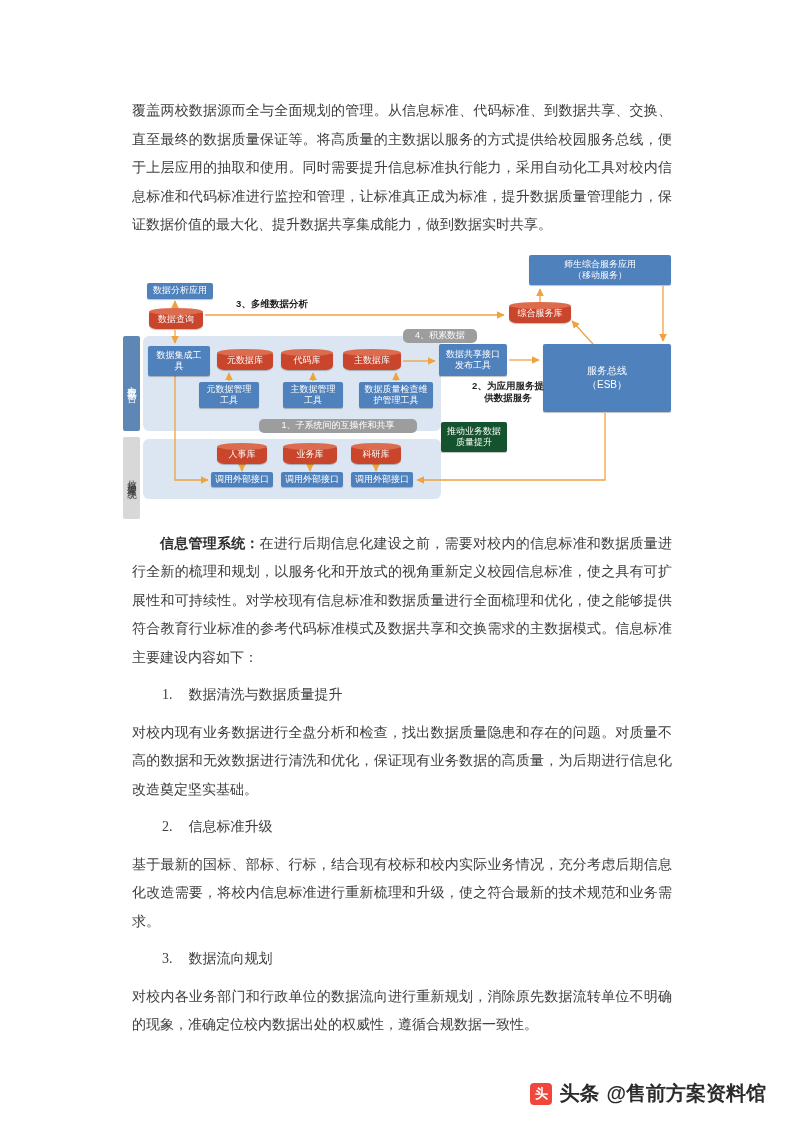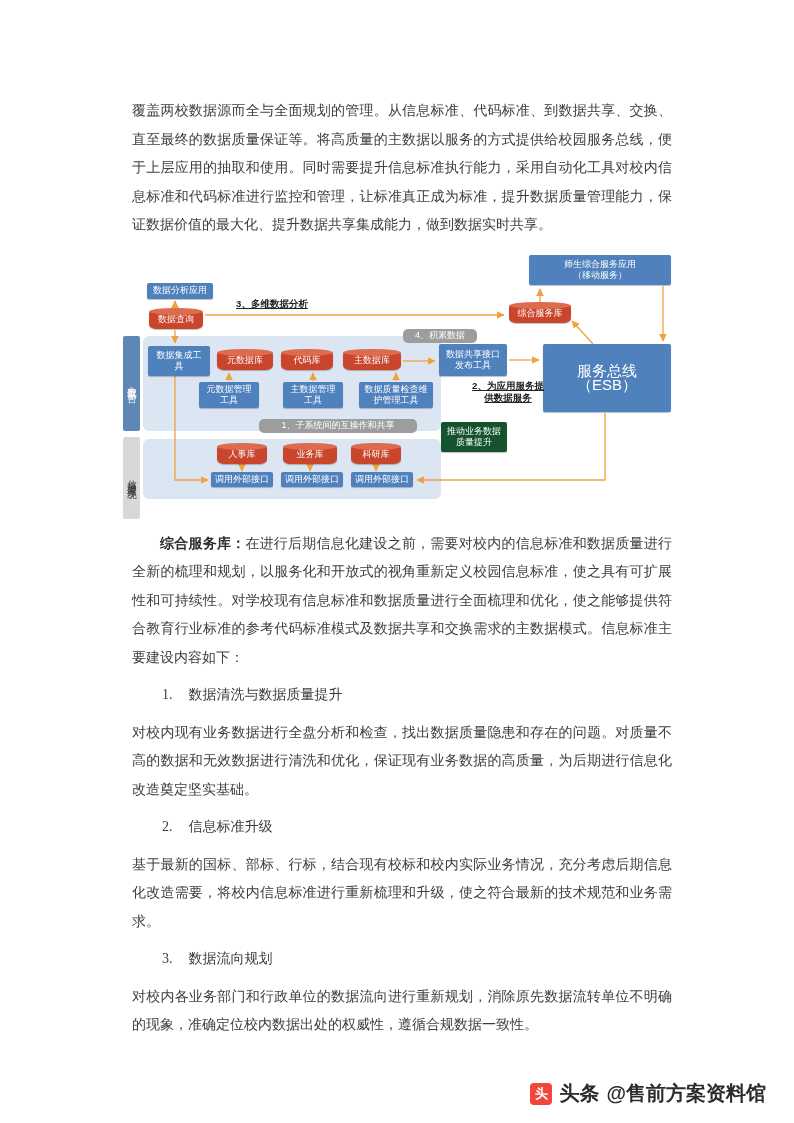--- a/index.html
+++ b/index.html
@@ -28,39 +28,39 @@
     font-family:"Liberation Sans","DejaVu Sans",sans-serif;
   }
   .panel { position:absolute; background:#dce6f2; border-radius:6px; z-index:0; }
   .arrows { position:absolute; left:0; top:0; z-index:1; pointer-events:none; }
   .bbox {
     position:absolute; background:#4f81bd; color:#fff; font-size:9px; line-height:11px;
     display:flex; flex-direction:column; align-items:center; justify-content:center;
     text-align:center; border-radius:2px; box-sizing:border-box; padding:1px 4px; z-index:2;
     box-shadow:0 1px 1px rgba(0,0,0,.25);
   }
-  .esb { font-size:15px; line-height:14px; }
+  .esb { font-size:10px; line-height:14px; }
   .cyl {
     position:absolute; background:#c9452c; color:#fff; font-size:9px;
     display:flex; align-items:center; justify-content:center; z-index:2;
     border-radius:3px 3px 7px 7px / 3px 3px 5px 5px;
     box-shadow:0 1px 1px rgba(0,0,0,.25);
   }
   .cyl::before {
     content:""; position:absolute; left:0; right:0; top:-3px; height:7px;
     background:#dd6b4d; border-radius:50%;
   }
   .cyl span { position:relative; z-index:1; }
   .glabel {
     position:absolute; background:#9d9d9d; color:#fff; font-size:9px; line-height:1;
     display:flex; align-items:center; justify-content:center; z-index:2; border-radius:5px;margin-left:48px;
   }
   .flabel {
     position:absolute; font-weight:bold; color:#222; font-size:9.5px;
-    line-height:12px; z-index:2; text-align:center;text-decoration:underline;
+    line-height:12px; z-index:2; text-align:center;
   }
   .orange-box {
     position:absolute; background:#14532d; color:#fff; font-size:9px; line-height:11px;
     display:flex; align-items:center; justify-content:center; text-align:center;
     z-index:2; border-radius:2px; padding:1px 4px; box-sizing:border-box;
     box-shadow:0 1px 1px rgba(0,0,0,.25);
   }
   .strip {
     position:absolute; display:flex; align-items:center; justify-content:center;
     writing-mode:vertical-rl; text-orientation:upright;
@@ -191,21 +191,21 @@
     <div class="bbox" style="left:158px;top:219px;width:62px;height:15px">
       <span>调用外部接口</span>
     </div>
     <div class="bbox" style="left:228px;top:219px;width:62px;height:15px">
       <span>调用外部接口</span>
     </div>
   </div>
 
 
   <p class="body-text indent2">
-    <span class="lead">综合服务库：</span><span>在进行后期信息化建设之前，需要对校内的信息标准和数据质量进行全新的梳理和规划，以服务化和开放式的视角重新定义校园信息标准，使之具有可扩展性和可持续性。对学校现有信息标准和数据质量进行全面梳理和优化，使之能够提供符合教育行业标准的参考代码标准模式及数据共享和交换需求的主数据模式。信息标准主要建设内容如下：</span>
+    <span class="lead">信息管理系统：</span><span>在进行后期信息化建设之前，需要对校内的信息标准和数据质量进行全新的梳理和规划，以服务化和开放式的视角重新定义校园信息标准，使之具有可扩展性和可持续性。对学校现有信息标准和数据质量进行全面梳理和优化，使之能够提供符合教育行业标准的参考代码标准模式及数据共享和交换需求的主数据模式。信息标准主要建设内容如下：</span>
   </p>
 
   <p class="body-text item-title">
     <span class="inum">1.</span><span>数据清洗与数据质量提升</span>
   </p>
   <p class="body-text">对校内现有业务数据进行全盘分析和检查，找出数据质量隐患和存在的问题。对质量不高的数据和无效数据进行清洗和优化，保证现有业务数据的高质量，为后期进行信息化改造奠定坚实基础。</p>
 
   <p class="body-text item-title">
     <span class="inum">2.</span><span>信息标准升级</span>
   </p>

